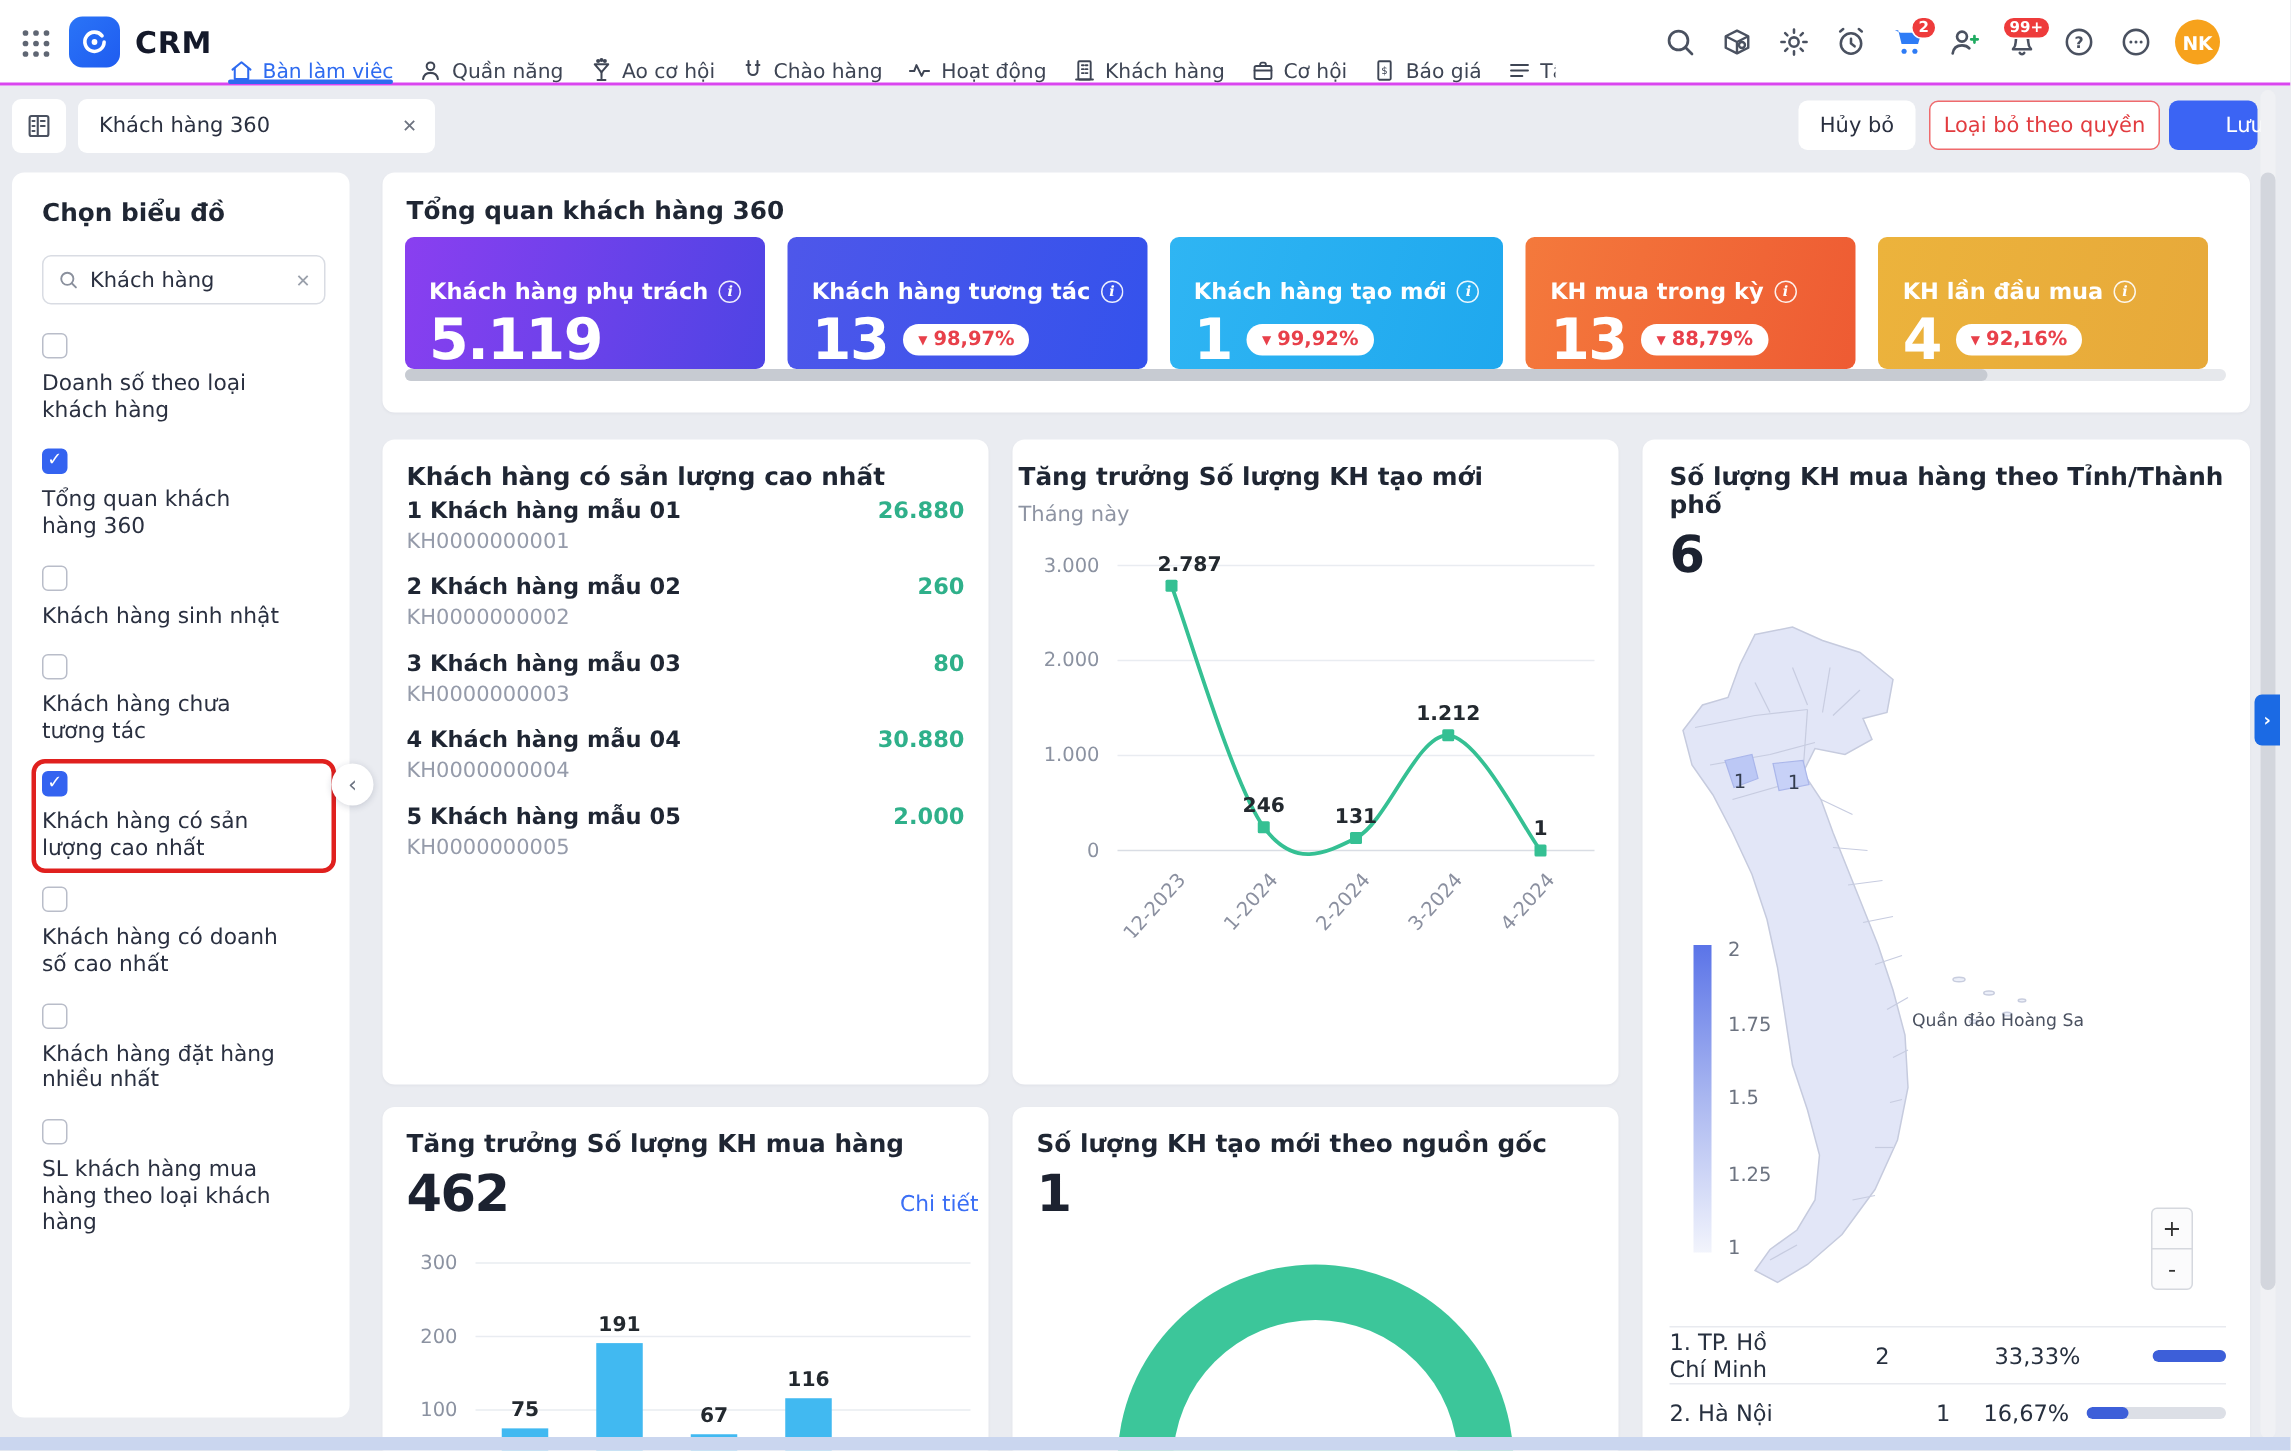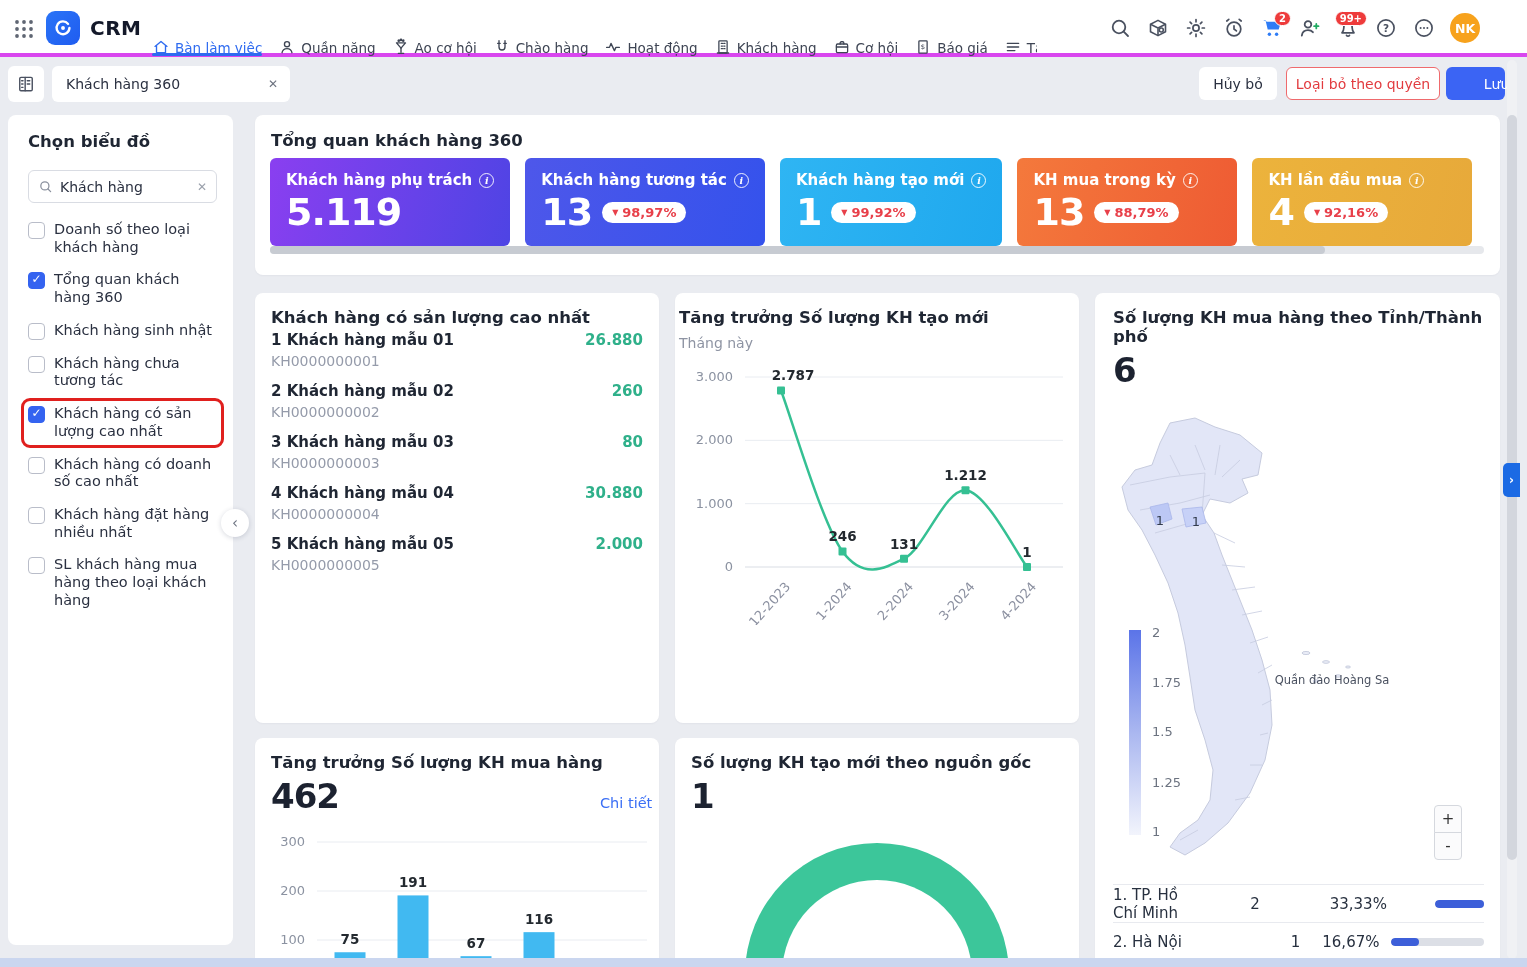--- a/index.html
+++ b/index.html
@@ -2,21 +2,21 @@
 <html><head>
 <meta charset="utf-8">
 <style>
   * { margin:0; padding:0; box-sizing:border-box; }
   html,body { width:1527px; height:967px; overflow:hidden; }
   body { font-family:"DejaVu Sans","Liberation Sans",sans-serif; background:#eaecf1; color:#1f2633; }
   #app { position:relative; width:1527px; height:967px; overflow:hidden; }
   .abs { position:absolute; }
 
   
-  .nav { position:absolute; left:0; top:0; width:1527px; height:57px; background:#fff; border-bottom:4px solid #d946ef; display:flex; align-items:center; }
+  .nav { position:absolute; left:0; top:0; width:1527px; height:57px; background:#fff; border-bottom:2px solid #d946ef; display:flex; align-items:center; }
   .grid-dots { position:absolute; left:12px; top:17px; width:24px; height:24px; color:#5f6673; }
   .logo { position:absolute; left:46px; top:11px; width:34px; height:34px; border-radius:9px; background:linear-gradient(135deg,#2a74f7,#1f5cf0); display:flex; align-items:center; justify-content:center; }
   .app-name { position:absolute; left:90px; top:16px; font-size:20px; font-weight:bold; color:#14192a; letter-spacing:.5px; }
   .nav-tabs { position:absolute; left:152px; top:0; height:56px; width:885px; display:flex; align-items:center; gap:16px; overflow:hidden; }
   .nav-tab { display:flex; align-items:flex-end; gap:5px; font-size:13.5px; color:#3e4554; cursor:pointer; white-space:nowrap; position:relative; height:56px; }
   .nav-tab svg { width:18px; height:18px; }
   .nav-tab.active { color:#2e6bf0; }
   .nav-tab.active::after { content:""; position:absolute; left:0; right:0; bottom:0; height:3px; background:#2e6bf0; border-radius:2px; }
   .nav-right { position:absolute; left:1108px; top:0; height:56px; display:flex; align-items:center; gap:14px; }
   .nav-ic { position:relative; width:24px; height:24px; color:#4a5160; cursor:pointer; }
@@ -35,36 +35,36 @@
   .btn-save { left:1446px; width:59px; background:#3b64f4; color:#fff;padding-left:42px; }
 
   
   .sidebar { left:8px; top:115px; width:225px; height:830px; background:#fff; border-radius:8px; padding:17px 16px 0 20px; }
   .sb-title { font-size:16.5px; font-weight:bold; color:#1f2633; }
   .sb-search { margin-top:19px; width:189px; height:33px; border:1px solid #d9dce3; border-radius:6px; display:flex; align-items:center; padding:0 9px; gap:7px; background:#fff; }
   .sb-search svg { width:15px; height:15px; color:#8a909d; flex:0 0 auto; }
   .sb-search .val { font-size:14px; color:#2a3040; flex:1; }
   .sb-search .x { color:#9aa0ab; font-size:12px; cursor:pointer; }
   .sb-list { margin-top:18px; display:flex; flex-direction:column; gap:15px; }
-  .sb-item { display:flex; gap:9px; cursor:pointer; align-items:flex-start; }
+  .sb-item { display:flex; gap:9px; cursor:pointer; align-items:flex-start;flex-direction:column; }
   .cbx { flex:0 0 auto; width:17px; height:17px; border:1.5px solid #b9bdc9; border-radius:4px; background:#fff; margin-top:1px; position:relative; }
   .sb-item.checked .cbx { background:#3463f0; border-color:#3463f0; }
   .sb-item.checked .cbx::after { content:"✓"; position:absolute; left:2.5px; top:-1px; color:#fff; font-size:12px; font-weight:bold; }
   .sb-label { font-size:14.5px; line-height:1.22; color:#2a3040; max-width:162px; }
   .sb-item.hl { outline:3px solid #e0201e; outline-offset:4px; border-radius:2px; }
   .collapse-handle { left:221px; top:509px; width:28px; height:28px; border-radius:50%; background:#fff; box-shadow:0 1px 5px rgba(30,40,70,.18); display:flex; align-items:center; justify-content:center; color:#6b7280; font-size:15px; cursor:pointer; z-index:5; }
 
   
   .card { position:absolute; background:#fff; border-radius:8px; box-shadow:0 1px 2px rgba(20,25,40,.04); }
   .card-title { font-size:16.5px; font-weight:bold; color:#1f2633; }
 
   
   .overview { left:255px; top:115px; width:1245px; height:160px; padding:16px 15px 0 16px; }
   .kpi-row { position:absolute; left:15px; top:43px; width:1214px; height:88px; display:flex; gap:15px; overflow:hidden; }
-  .kpi { flex:0 0 220px; height:88px; border-radius:6px; color:#fff; padding:13px 16px; }
+  .kpi { flex:0 0 220px; height:88px; border-radius:6px; color:#fff; padding:27px 16px; }
   .kpi .lbl { font-size:15px; font-weight:bold; display:flex; align-items:center; gap:7px; white-space:nowrap; overflow:hidden; }
   .info-i { width:15px; height:15px; border:1.3px solid rgba(255,255,255,.9); border-radius:50%; font-size:9.5px; display:inline-flex; align-items:center; justify-content:center; font-style:italic; font-family:"DejaVu Serif",serif; flex:0 0 auto; cursor:pointer; }
   .kpi .vrow { margin-top:4px; display:flex; align-items:center; gap:10px; }
   .kpi .val { font-size:38px; font-weight:600; letter-spacing:-1px; line-height:1.05; }
   .delta { background:#fff; color:#e8404a; font-size:13px; font-weight:bold; border-radius:14px; padding:3px 10px; display:flex; align-items:center; gap:4px; }
   .delta .tri { font-size:8px; }
   .kpi.c0 { background:linear-gradient(105deg,#8a3ff0,#4e44e4); }
   .kpi.c1 { background:linear-gradient(105deg,#4e57ea,#3452ec); }
   .kpi.c2 { background:linear-gradient(105deg,#2fb5f3,#1fa8ee); }
   .kpi.c3 { background:linear-gradient(105deg,#f4793c,#ee5b33); }

